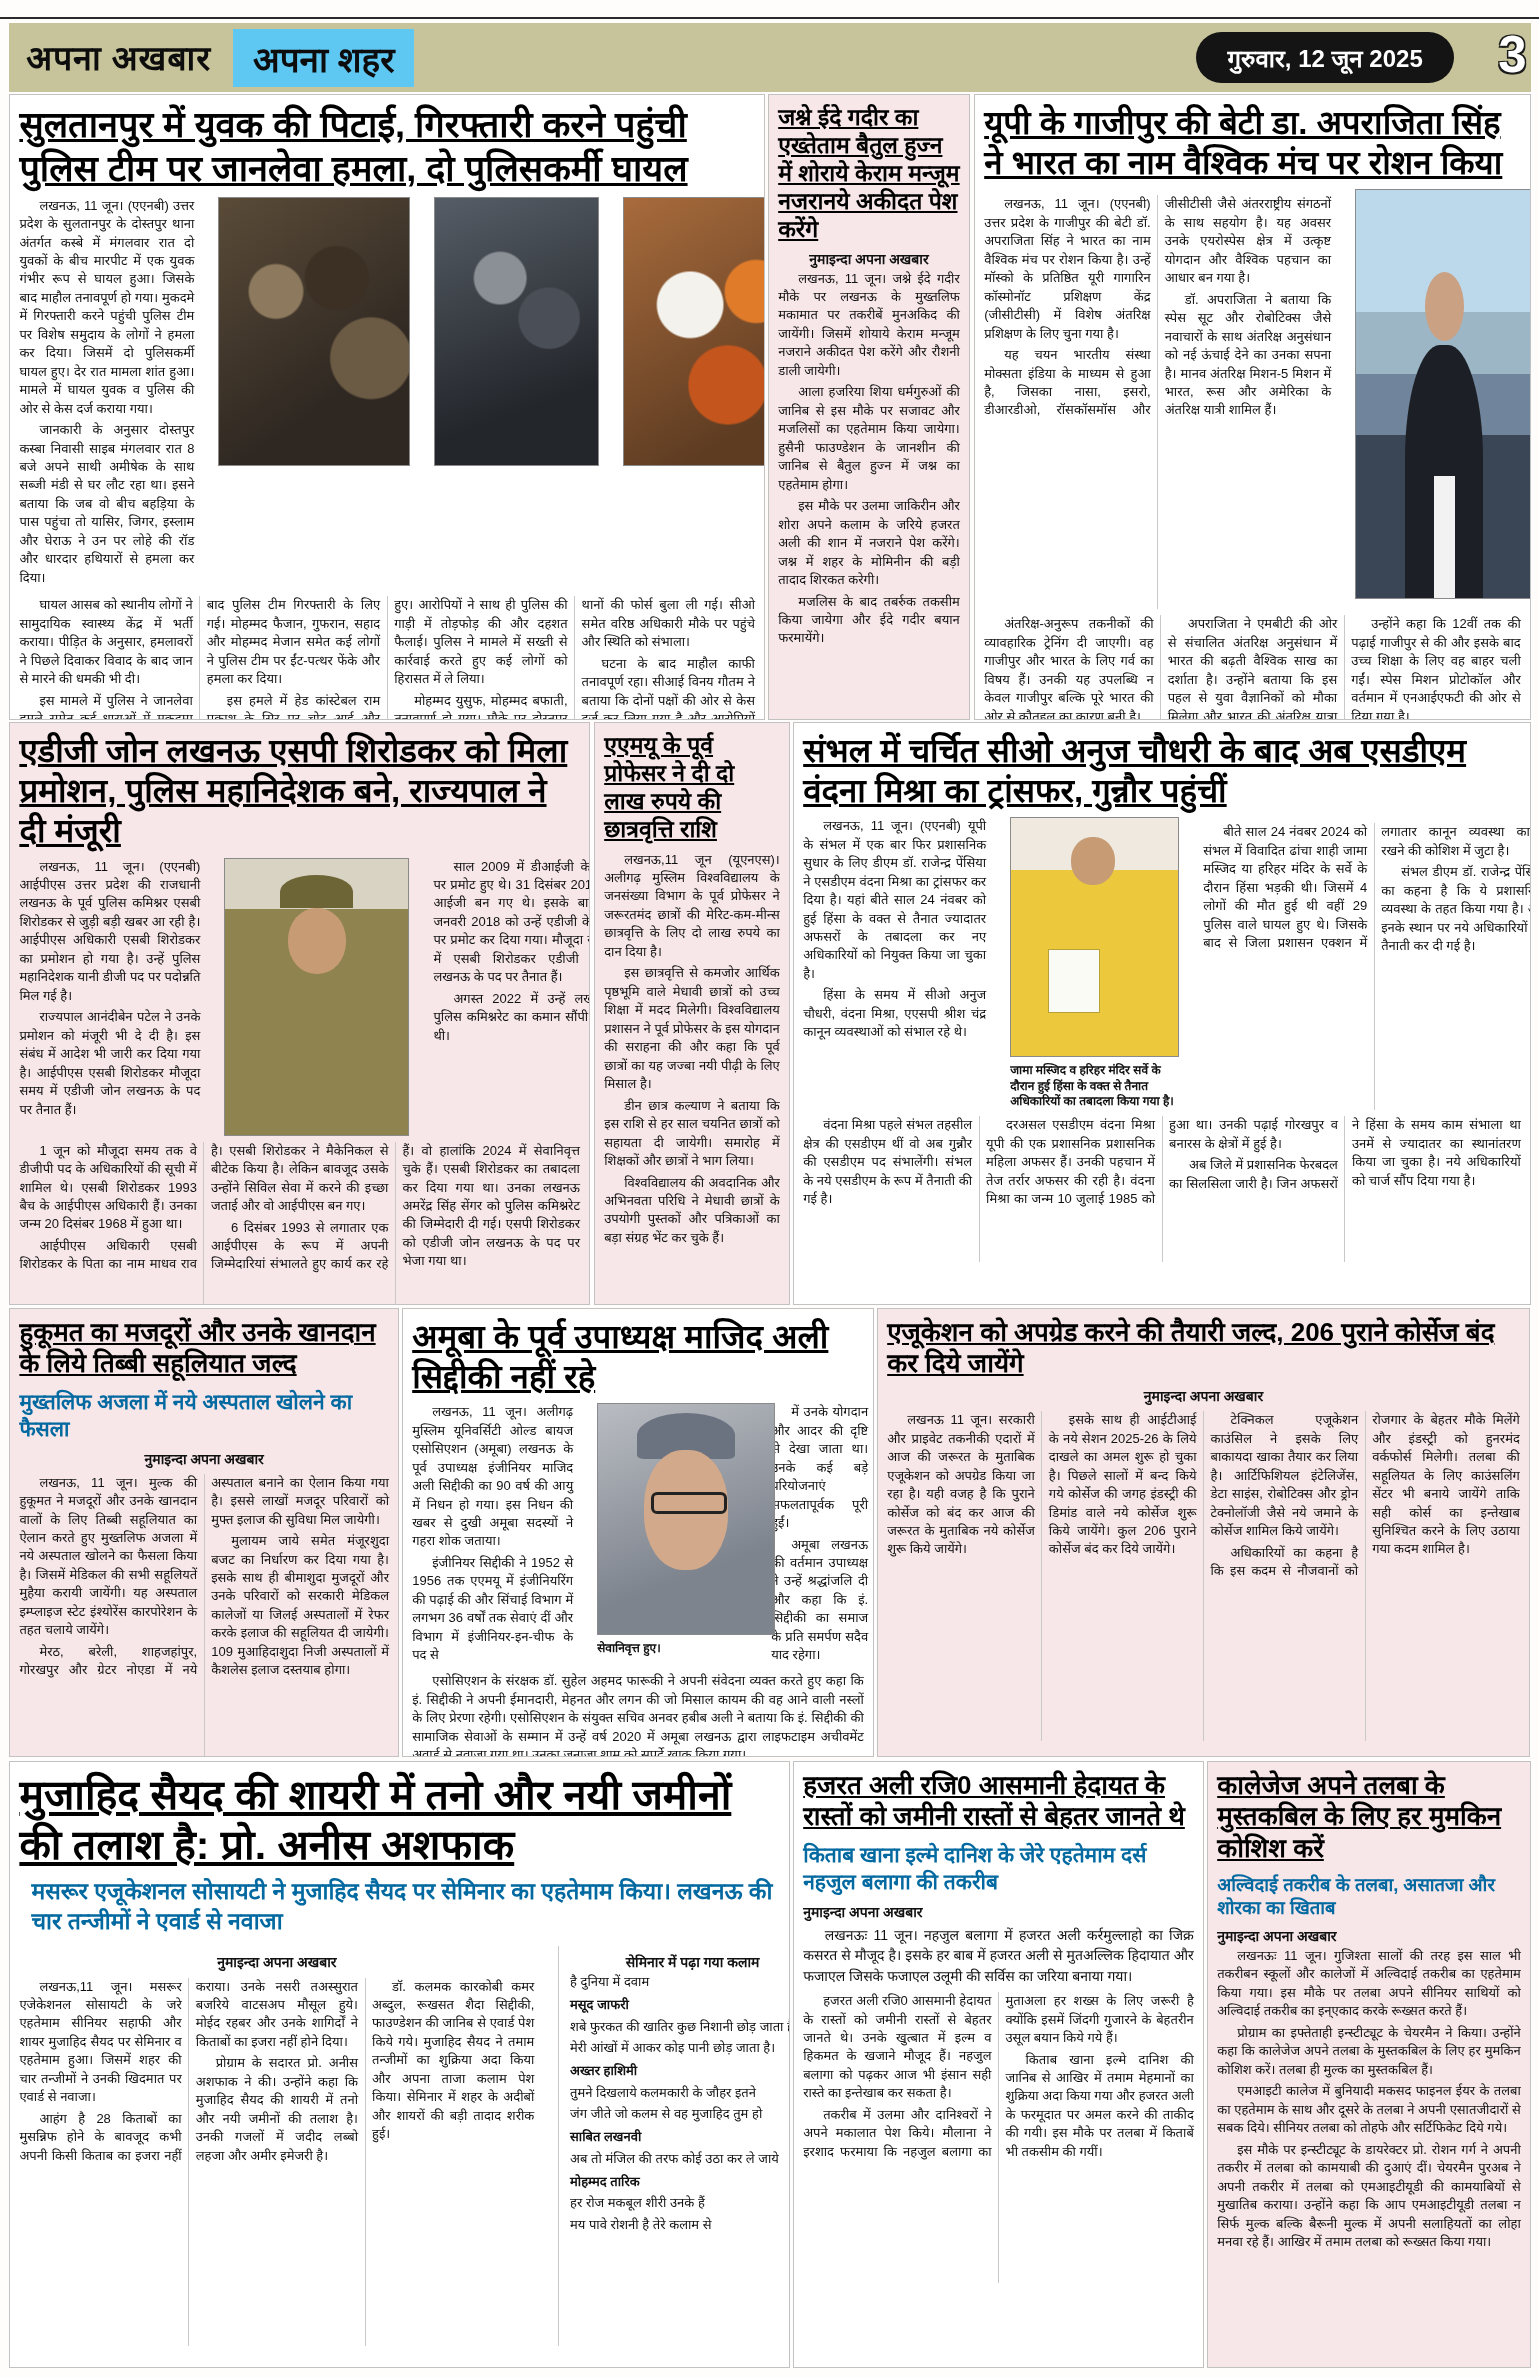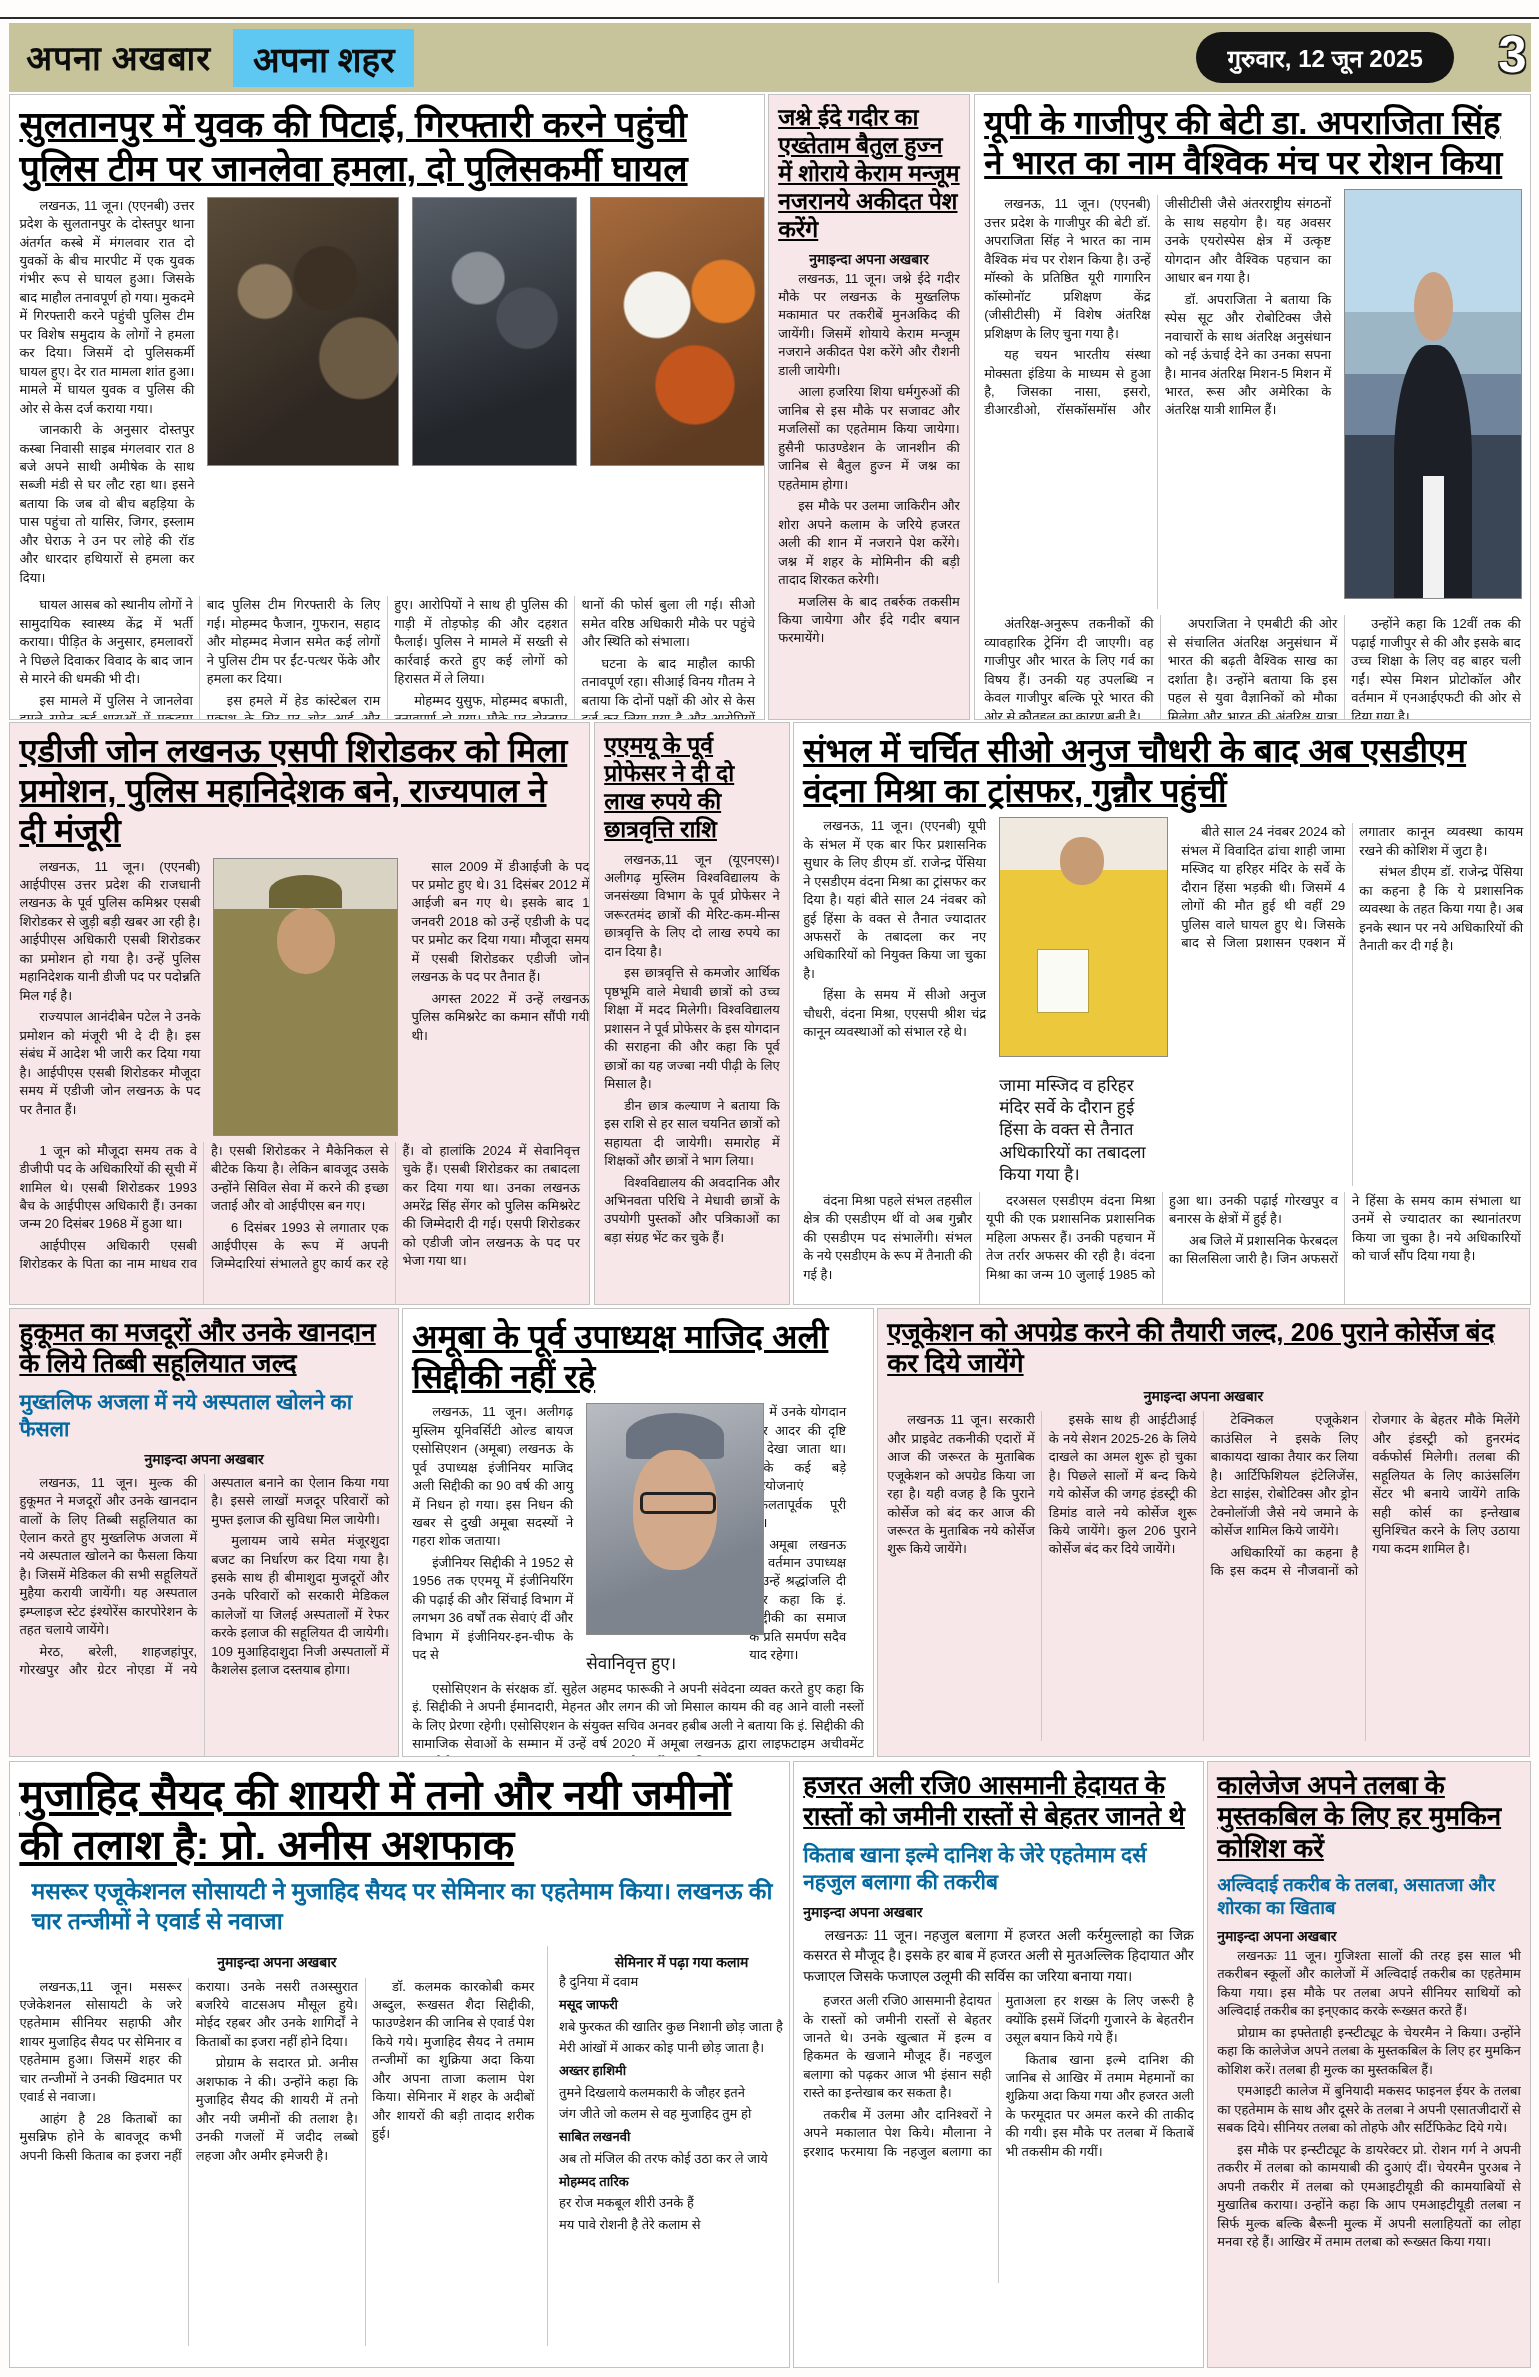--- a/index.html
+++ b/index.html
@@ -23,24 +23,24 @@
   .hl-xl{font-size:36px;}
   .hl-lg{font-size:33px;}
   .hl-md{font-size:26px;}
   .hl-sm{font-size:23px;}
   .hl-huge{font-size:41px;}
   .subhead{font-weight:bold;font-size:21px;line-height:1.3;margin-top:7.7px;color:#0369a1;}
   .byline{font-size:14px;font-weight:bold;text-align:center;margin:6.1px 0 1.5px;}
   .bodytxt p{font-size:13px;line-height:1.42;text-align:justify;margin:0 0 3.1px;text-indent:20px;}
   .cols{column-gap:14px;column-rule:0.8px solid #c9c9c9;margin-top:6.1px;}
   .c2{column-count:2;} .c3{column-count:3;} .c4{column-count:4;}
-  .mediarow{display:flex;gap:13px;margin-top:6.1px;}
+  .mediarow{display:flex;gap:24px;margin-top:6.1px;}
   .colw{flex:0 0 auto;}
   .photo{flex:0 0 auto;border:0.8px solid #8a8a8a;position:relative;overflow:hidden;}
-  .caption{font-size:17px;font-weight:normal;margin-top:18px;line-height:1.3;}
+  .caption{font-size:12px;font-weight:bold;margin-top:6px;line-height:1.3;}
   
   .ph-crowd1{background:radial-gradient(circle at 30% 35%,#8d7a5e 0 12%,transparent 13%),
              radial-gradient(circle at 62% 30%,#3c2f24 0 14%,transparent 15%),
              radial-gradient(circle at 80% 60%,#6c5b44 0 18%,transparent 19%),
              linear-gradient(145deg,#5a4b38,#2f2822 70%);}
   .ph-crowd2{background:radial-gradient(circle at 40% 30%,#8b8f96 0 12%,transparent 13%),
              radial-gradient(circle at 70% 45%,#4a4f57 0 16%,transparent 17%),
              linear-gradient(160deg,#565d66,#23262b 75%);}
   .ph-media{background:radial-gradient(circle at 35% 40%,#f4f2ec 0 16%,transparent 17%),
             radial-gradient(circle at 70% 35%,#e07b2a 0 14%,transparent 15%),

